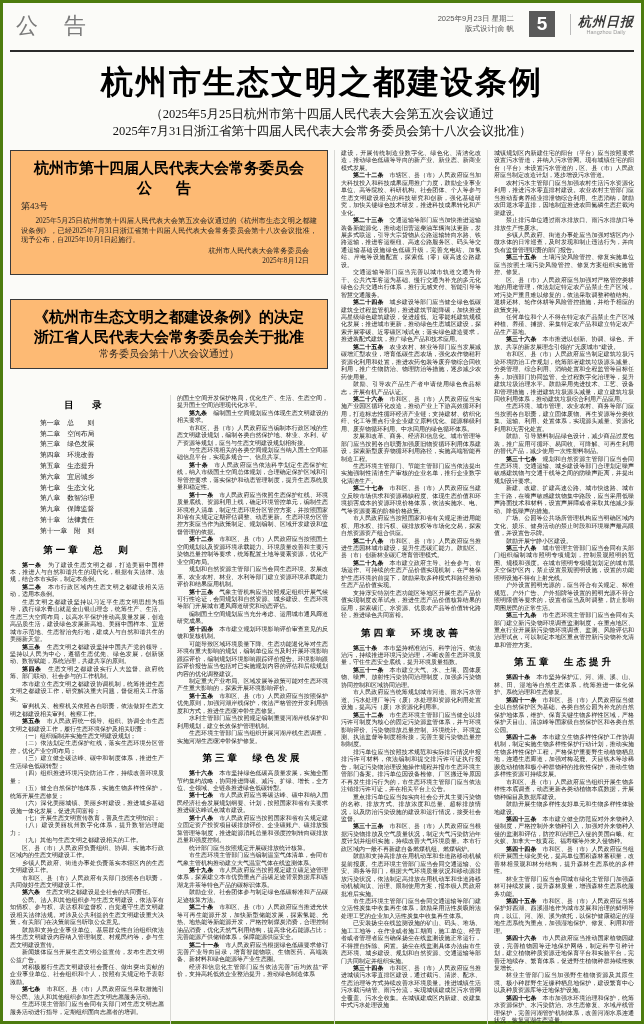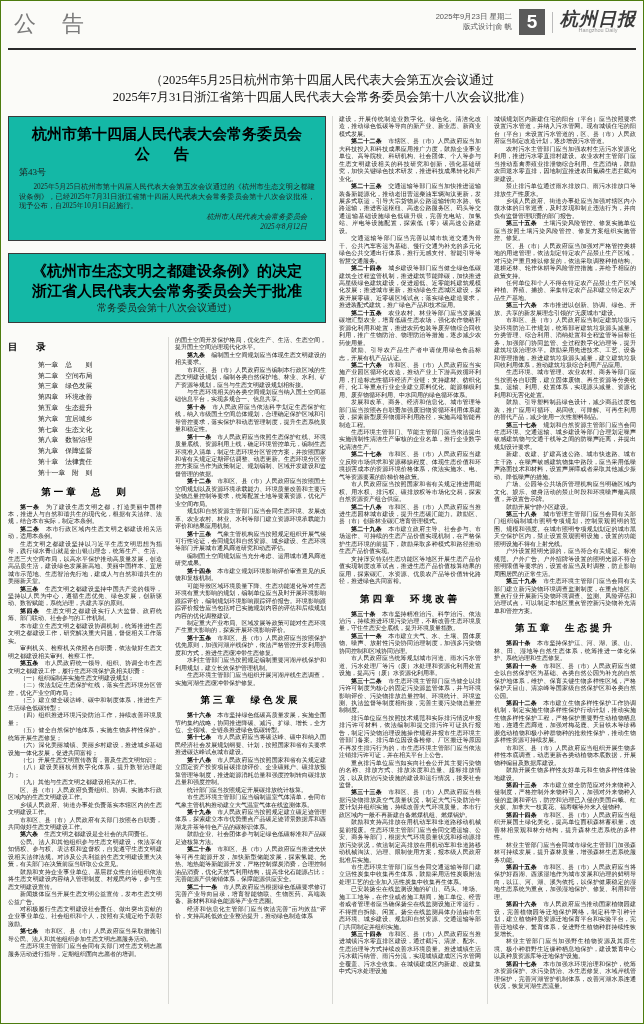--- a/index.html
+++ b/index.html
@@ -2,58 +2,58 @@
 <html><head>
 <meta charset="utf-8">
 <style>
   html,body{margin:0;padding:0;}
   body{
     width:644px;height:1024px;overflow:hidden;
     background:#fbfbf8;color:#1c1c1c;
     font-family:"Liberation Sans","DejaVu Sans",sans-serif;
     position:relative;
   }
-  .page{position:absolute;inset:0;border:1px solid #4d7c0f;box-sizing:border-box;padding:0 7px;}
+  .page{position:absolute;inset:0;border:3px solid #4d7c0f;box-sizing:border-box;padding:0 7px;}
   
   .masthead{display:flex;justify-content:space-between;align-items:flex-start;padding-top:8px;height:34px;}
   .gonggao{font-size:22px;letter-spacing:10px;color:#7a7a7a;font-weight:500;padding-left:6px;}
-  .mast-right{display:flex;align-items:center;gap:7px;}
+  .mast-right{display:flex;align-items:center;gap:15px;}
   .dateblock{text-align:right;font-size:7.5px;line-height:10px;color:#555;}
   .pagenum{width:26px;height:26px;background:#5a5a5a;color:#fff;font-weight:bold;
     font-size:19px;display:flex;align-items:center;justify-content:center;}
   .paperlogo{border-left:1px solid #bbb;padding-left:7px;text-align:center;}
   .paperlogo .cn{font-family:"Liberation Serif","DejaVu Serif",serif;font-weight:bold;
-    font-size:18px;font-style:italic;color:#3a3a3a;letter-spacing:1px;line-height:15px;}
+    font-size:13px;font-style:italic;color:#3a3a3a;letter-spacing:1px;line-height:15px;}
   .paperlogo .en{font-size:5.5px;color:#999;line-height:6px;}
   .mastrule{border:none;border-top:2.5px solid #2b2b2b;margin:5px 0 0 0;}
   
   .maintitle{margin-top:12px;text-align:center;font-size:32px;font-weight:bold;
     letter-spacing:2px;color:#000;line-height:36px;}
   .subtitle{font-family:"Liberation Serif","DejaVu Serif",serif;text-align:center;
-    font-size:12.5px;line-height:17px;margin-top:22px;color:#111;}
+    font-size:12.5px;line-height:17px;margin-top:6px;color:#111;}
   
   .content{display:flex;margin-top:10px;height:888px;overflow:hidden;}
   .lefthalf{width:318px;flex:0 0 318px;display:flex;flex-direction:column;overflow:hidden;}
   .col{overflow:hidden;position:relative;}
   .vcol{flex:1;border-left:1px solid #d8d8d4;margin-left:6px;padding-left:6px;height:100%;}
   .leftcols{flex:1;display:flex;overflow:hidden;margin-top:2px;}
   .lcol1{width:154px;flex:0 0 154px;}
   .lcol2{flex:1;border-left:1px solid #d8d8d4;margin-left:6px;padding-left:6px;}
   
-  .annbox{border:1px solid #3a3a3a;background:#14b8a6;padding:7px 10px 8px;margin-bottom:12px;}
+  .annbox{border:1px solid #3a3a3a;background:#fdba74;padding:7px 10px 8px;margin-bottom:24px;}
   .annbox .t1{font-size:15px;font-weight:bold;text-align:center;line-height:20px;color:#000;}
   .annbox .t2{font-size:15px;font-weight:bold;text-align:center;letter-spacing:10px;line-height:20px;color:#000;}
   .annbox .no{font-family:"Liberation Serif","DejaVu Serif",serif;font-size:9px;text-align:left;margin:2px 0 4px;}
   .annbox .sub{font-family:"Liberation Serif","DejaVu Serif",serif;font-size:10px;text-align:center;line-height:13px;}
   .annbox .bd{font-family:"Liberation Serif","DejaVu Serif",serif;font-size:7.2px;line-height:9.6px;
     text-align:justify;text-indent:2em;margin-top:4px;color:#222;}
   .annbox .sg{font-family:"Liberation Serif","DejaVu Serif",serif;font-size:7.2px;line-height:10px;
-    text-align:right;padding-right:8px;color:#222;font-style:italic;}
-  
-  .toc-title{font-size:9.5px;font-weight:bold;letter-spacing:8px;margin:4px 0 6px;color:#000;}
+    text-align:right;padding-right:8px;color:#222;}
+  
+  .toc-title{font-size:9.5px;font-weight:bold;text-align:center;letter-spacing:8px;margin:4px 0 6px;color:#000;}
   .toc-item{font-family:"Liberation Serif","DejaVu Serif",serif;font-size:6.8px;line-height:10.8px;
     padding-left:30px;color:#222;}
   .chapter-heading{font-size:9.5px;font-weight:bold;text-align:center;letter-spacing:3px;
     margin:7px 0 5px;color:#000;}
   .body-paragraph{font-family:"Liberation Serif","DejaVu Serif",serif;font-size:6px;
     line-height:7.45px;text-align:justify;text-indent:2em;color:#222;}
   .body-paragraph.cont{text-indent:0;}
   .body-paragraph b{font-family:"Liberation Sans","DejaVu Sans",sans-serif;font-weight:bold;color:#000;}
 </style>
 </head>
@@ -70,20 +70,21 @@
       </div>
       <div class="pagenum">5</div>
       <div class="paperlogo">
         <div class="cn">杭州日报</div>
         <div class="en">Hangzhou Daily</div>
       </div>
     </div>
   </div>
   <hr class="mastrule">
 
+  <div class="maintitle">杭州市生态文明之都建设条例</div>
   <div class="subtitle">
     <div>（2025年5月25日杭州市第十四届人民代表大会第五次会议通过</div>
     <div>2025年7月31日浙江省第十四届人民代表大会常务委员会第十八次会议批准）</div>
   </div>
 
   <div class="content">
 
     <div class="lefthalf">
       <div class="annbox">
         <div class="t1">杭州市第十四届人民代表大会常务委员会</div>

